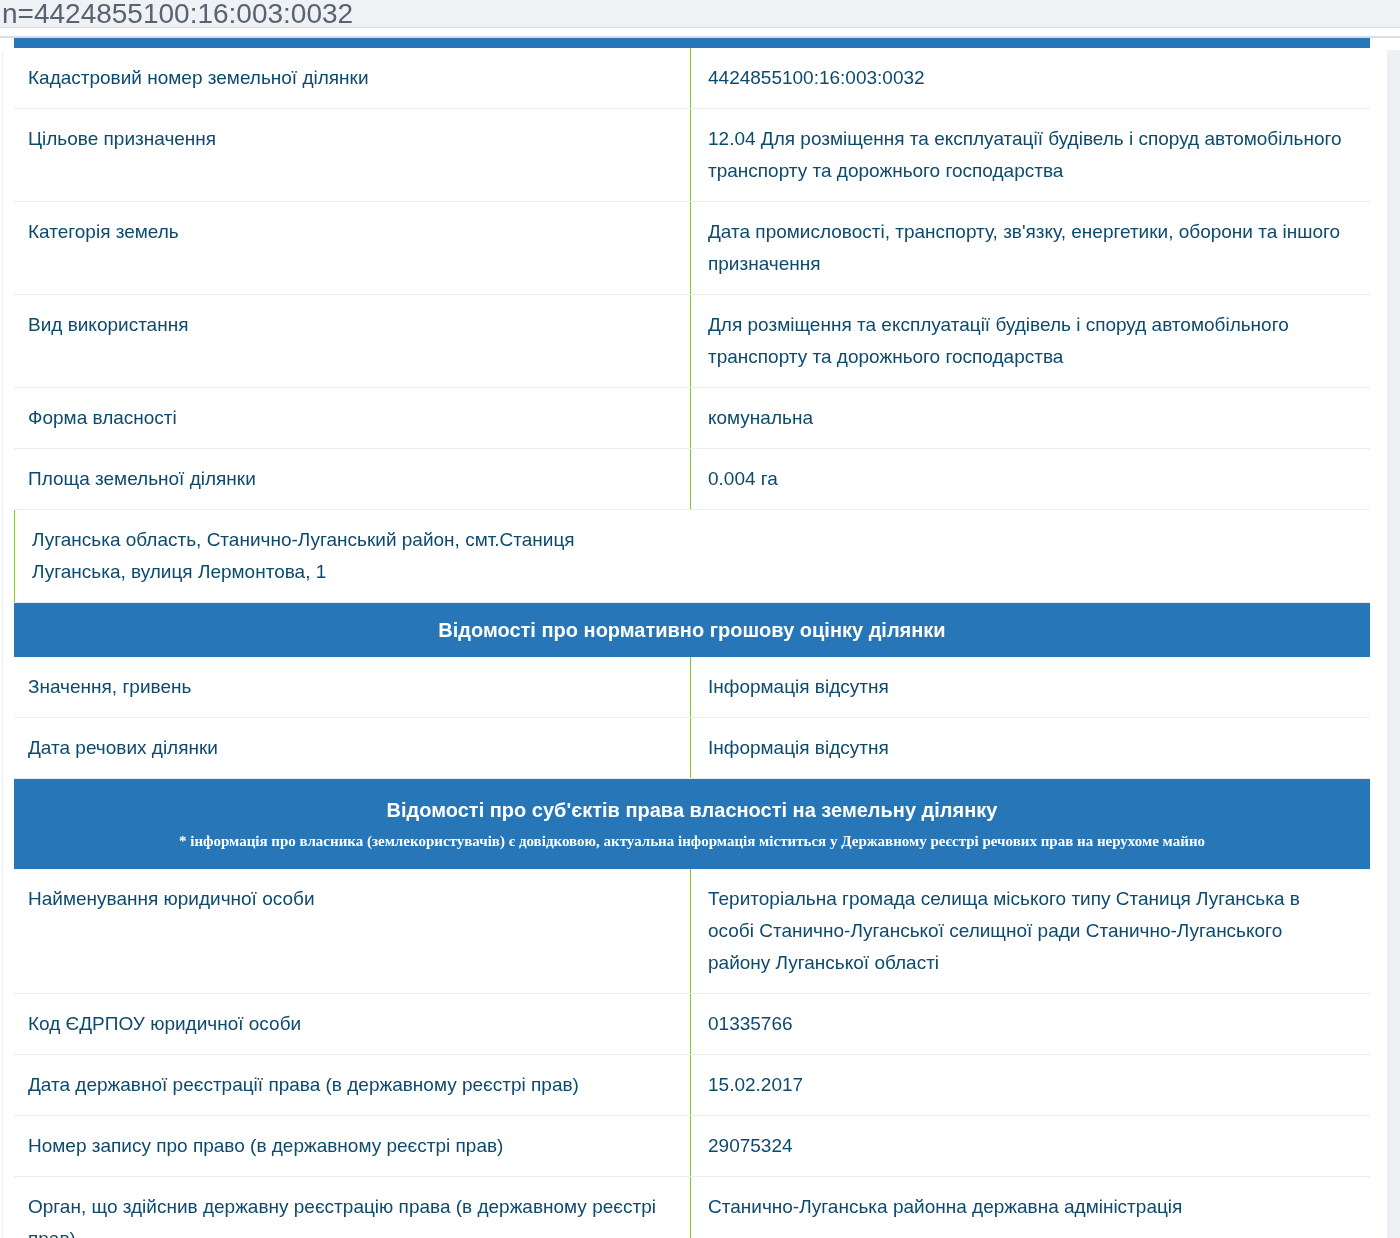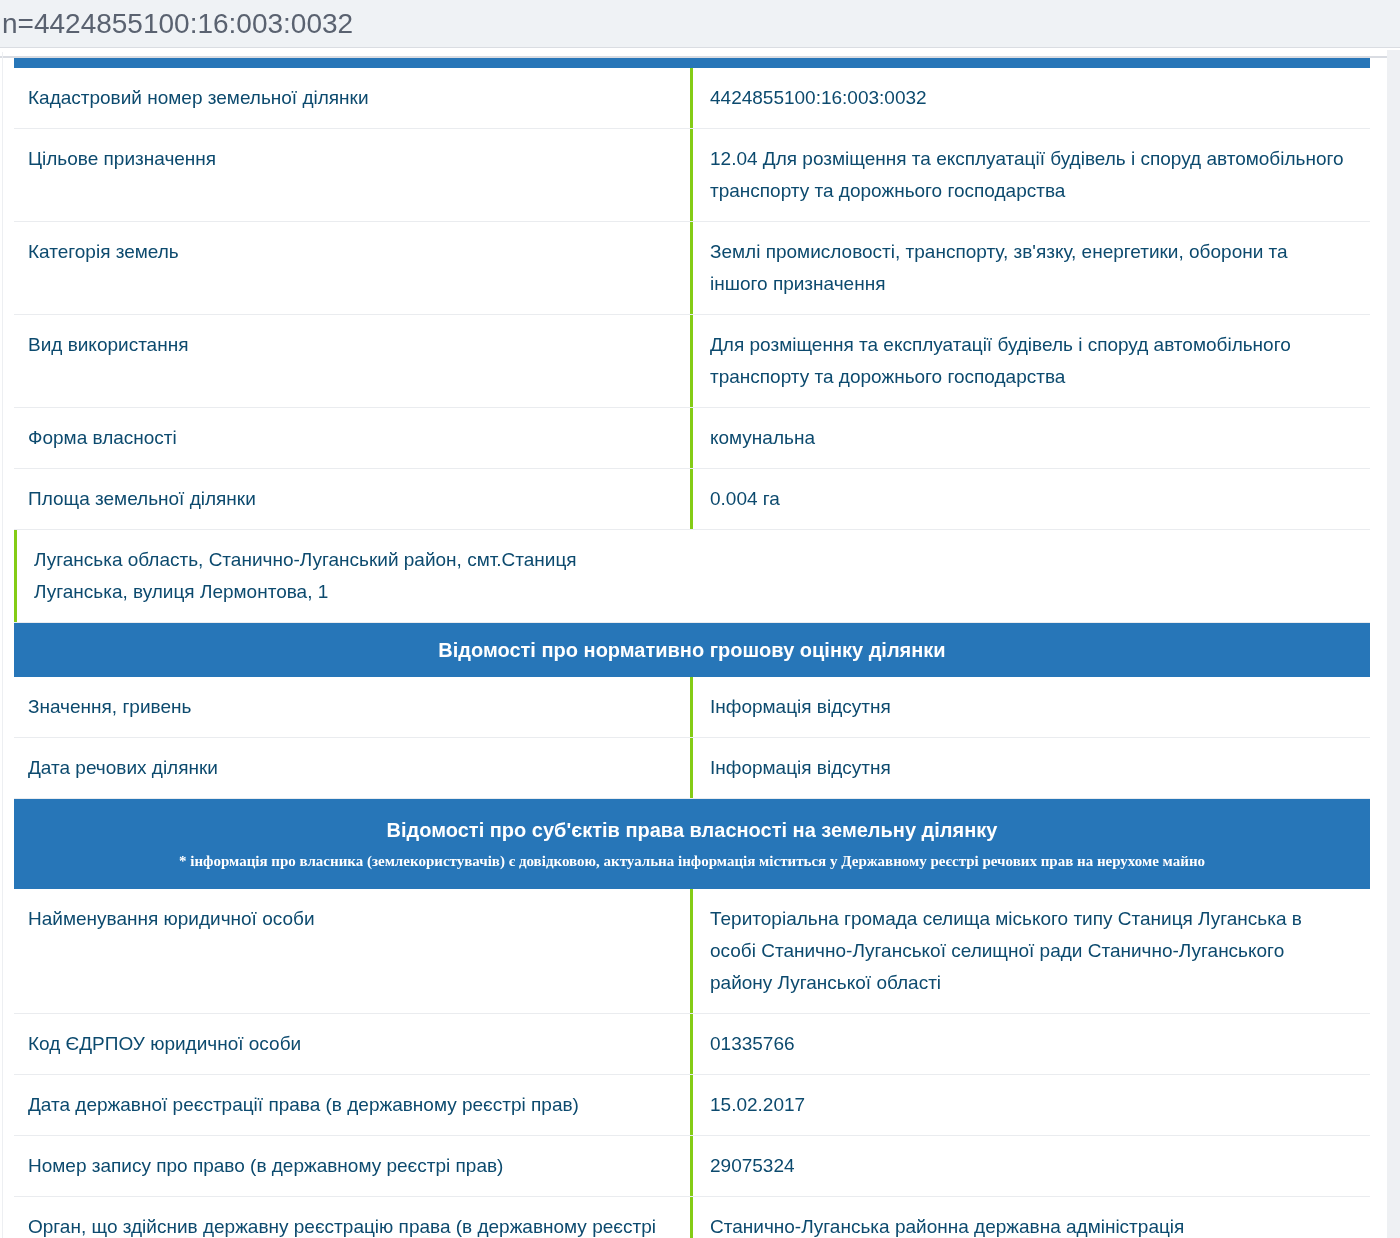--- a/index.html
+++ b/index.html
@@ -1,41 +1,41 @@
 <!DOCTYPE html>
 <html><head>
 <meta charset="utf-8">
 <style>
   * { margin:0; padding:0; box-sizing:border-box; }
   html,body{ width:1400px; height:1238px; overflow:hidden; background:#ffffff;
     font-family:"Liberation Sans","DejaVu Sans",sans-serif; }
 
   
-  .browser-bar{ position:relative; height:48px; background:#eff2f5;
+  .browser-bar{ position:relative; height:28px; background:#eff2f5;
     border-bottom:1px solid #dadde2; display:flex; align-items:center; }
   .url-text{ font-size:28px; color:#5a6270; margin-left:2px; white-space:nowrap; }
 
   .gap-white{ height:8px; background:#ffffff; }
   .top-line{ height:2px; background:#d9dce2; }
 
   
   .scroll-gutter{ position:fixed; top:50px; right:0; bottom:0; width:13px;
     background:#eef0f3; }
   .left-edge-line{ position:fixed; top:52px; left:2px; bottom:0; width:1px;
     background:#edeff2; }
 
   
   .table-wrap{ margin-left:14px; width:1356px; }
   .blue-strip{ height:10px; background:#2776b8; }
 
   .row{ display:grid; grid-template-columns:676px 1fr; min-height:60px;
     border-bottom:1px solid #eaecef; }
   .cell{ font-size:19px; line-height:32px; color:#0c4a6e; }
   .cell.label{ padding:14px 24px 14px 14px; }
-  .cell.value{ padding:14px 24px 14px 17px; border-left:3px solid #84cc16; }
+  .cell.value{ padding:14px 24px 14px 17px; border-left:1px solid #84cc16; }
 
   .section-header{ background:#2776b8; color:#ffffff; text-align:center;
     display:flex; flex-direction:column; justify-content:center; }
   .section-header.single{ min-height:54px; }
   .section-header.double{ min-height:90px; padding:0 20px; }
   .section-title{ font-size:20px; font-weight:bold; line-height:30px; }
   .section-subtitle{ font-size:15px; font-weight:bold; line-height:24px; margin-top:4px;font-family:Liberation Serif, serif; }
 </style>
 </head>
 <body>
@@ -55,21 +55,21 @@
   <div class="row">
     <div class="cell label">Кадастровий номер земельної ділянки</div>
     <div class="cell value">4424855100:16:003:0032</div>
   </div>
   <div class="row">
     <div class="cell label">Цільове призначення</div>
     <div class="cell value">12.04 Для розміщення та експлуатації будівель і споруд автомобільного транспорту та дорожнього господарства</div>
   </div>
   <div class="row">
     <div class="cell label">Категорія земель</div>
-    <div class="cell value">Землі промисловості, транспорту, зв'язку, енергетики, оборони та іншого призначення</div>
+    <div class="cell value">Дата промисловості, транспорту, зв'язку, енергетики, оборони та іншого призначення</div>
   </div>
   <div class="row">
     <div class="cell label">Вид використання</div>
     <div class="cell value">Для розміщення та експлуатації будівель і споруд автомобільного транспорту та дорожнього господарства</div>
   </div>
   <div class="row">
     <div class="cell label">Форма власності</div>
     <div class="cell value">комунальна</div>
   </div>
   <div class="row">

